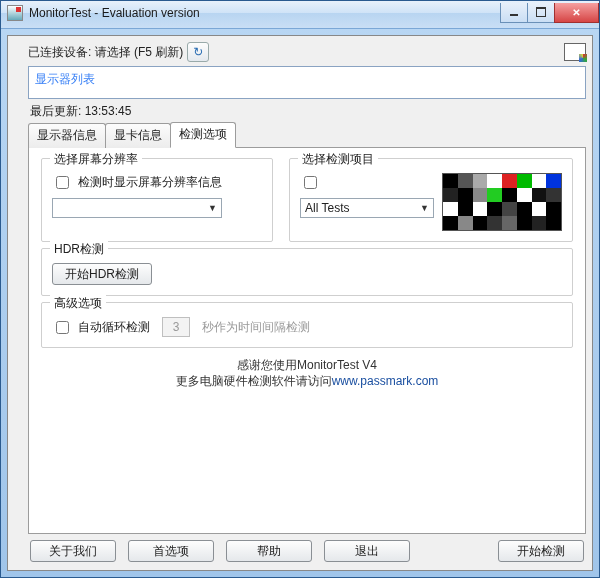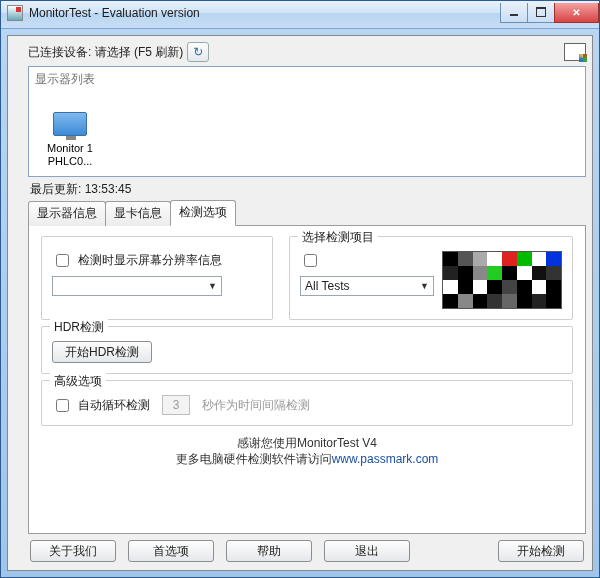--- a/index.html
+++ b/index.html
@@ -79,21 +79,21 @@
   }
   .corner-monitor-icon{
     width:22px;height:18px; border:1px solid #666; background:#fff; position:relative; margin-left:auto;
   }
   .corner-monitor-icon::after{content:"";position:absolute;right:-2px;bottom:-2px;width:8px;height:8px;background:conic-gradient(#d33,#3a3,#36d,#dd3);}
   .monitor-list {
     border: 1px solid #8aa3c2;
     background: #fff;
     padding: 4px 6px 8px 6px;
   }
-  .monitor-list-title { color: #737373; font-size: 12px; margin-bottom: 20px; }
+  .monitor-list-title { color: #3b82f6; font-size: 12px; margin-bottom: 2px; }
   .monitor-item { display:inline-flex; flex-direction:column; align-items:center; width:70px; margin-top:4px;}
   .monitor-glyph {
     width: 34px; height: 24px;
     background: linear-gradient(to bottom,#7fb9ef,#3c8ad6);
     border: 1px solid #3a6fa4;
     border-radius:2px;
     position:relative;
   }
   .monitor-glyph::after{content:"";position:absolute;bottom:-5px;left:12px;width:10px;height:4px;background:#888;}
   .monitor-label{ font-size:11px; text-align:center; margin-top:6px; line-height:1.2;}
@@ -207,44 +207,38 @@
     <div class="toolbar-row">
       <span>已连接设备: 请选择 (F5 刷新)</span>
       <div class="refresh-btn">
         <span>↻</span>
       </div>
       <div class="corner-monitor-icon"></div>
     </div>
 
     <div class="monitor-list">
       <div class="monitor-list-title">显示器列表</div>
-      <div class="monitor-item">
-        <div class="monitor-glyph"></div>
-        <div class="monitor-label">
-          <span>Monitor 1</span><br>
-          <span>PHLC0...</span>
-        </div>
-      </div>
     </div>
 
     <div class="last-update">
       <span>最后更新:</span>
       <span>13:53:45</span>
     </div>
 
     <div class="tabs">
       <div class="tab">显示器信息</div>
       <div class="tab">显卡信息</div>
       <div class="tab active">检测选项</div>
     </div>
 
     <div class="tab-body">
 
       <div class="row2">
         <div class="fieldset">
+          <div class="legend">选择屏幕分辨率</div>
           <label class="chk">
             <input type="checkbox" style="">
             <span>检测时显示屏幕分辨率信息</span>
           </label>
           <div class="combo">
             <span></span>
             <span class="arrow">▼</span>
           </div>
         </div>
 

